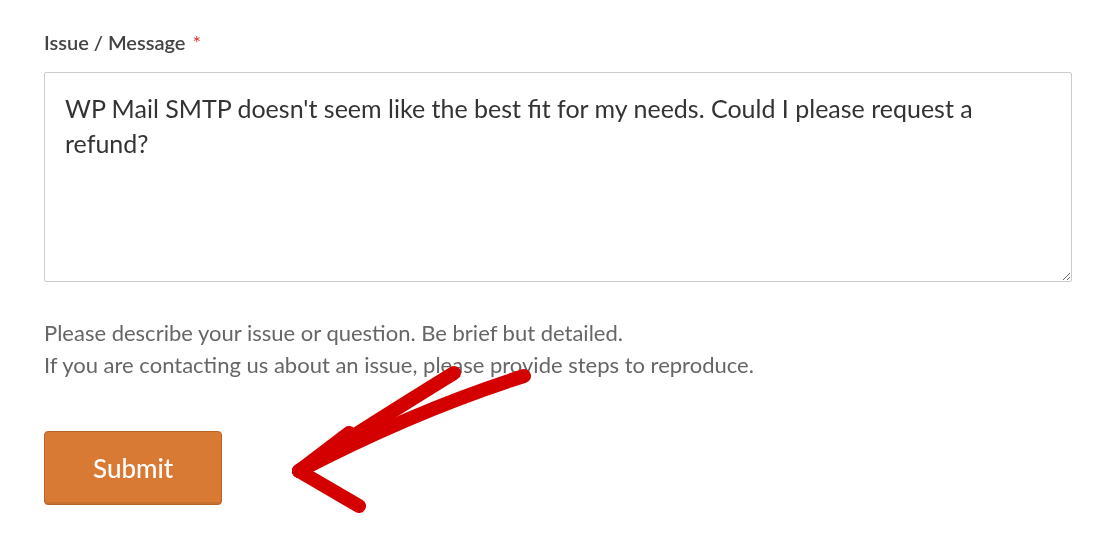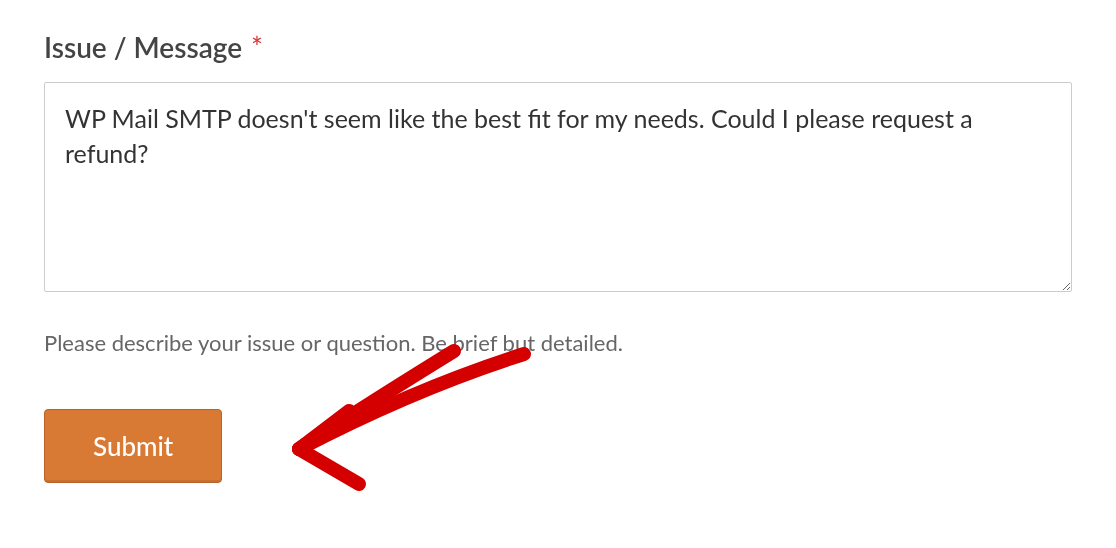--- a/index.html
+++ b/index.html
@@ -8,21 +8,21 @@
       padding: 0;
     }
     body {
       font-family: 'Segoe UI', 'Lato', -apple-system, BlinkMacSystemFont, sans-serif;
       background: #ffffff;
       padding: 30px 44px;
       width: 1116px;
       height: 548px;
     }
     .form-label {
-      font-size: 28px;
+      font-size: 20px;
       font-weight: 600;
       color: #444444;
       margin-bottom: 18px;
       display: block;
     }
     .required-asterisk {
       color: #d63638;
       font-weight: 400;
       margin-left: 2px;
     }
@@ -78,20 +78,21 @@
 
 <label class="form-label">
   <span>Issue / Message</span>
   <span class="required-asterisk">*</span>
 </label>
 
 <textarea class="message-textarea" style="">WP Mail SMTP doesn't seem like the best fit for my needs. Could I please request a refund?</textarea>
 
 <div class="help-text">
   <div>Please describe your issue or question. Be brief but detailed.</div>
+  <div>If you are contacting us about an issue, please provide steps to reproduce.</div>
 </div>
 
 <div class="submit-row">
   <button class="submit-button">Submit</button>
   <svg class="arrow-annotation" width="280" height="170" viewBox="0 0 280 170">
     <g stroke="#d40000" stroke-width="14" stroke-linecap="round" stroke-linejoin="round" fill="none">
 
       <path d="M 250 15 Q 140 50 25 110"></path>
 
       <path d="M 180 12 Q 110 55 25 110"></path>

